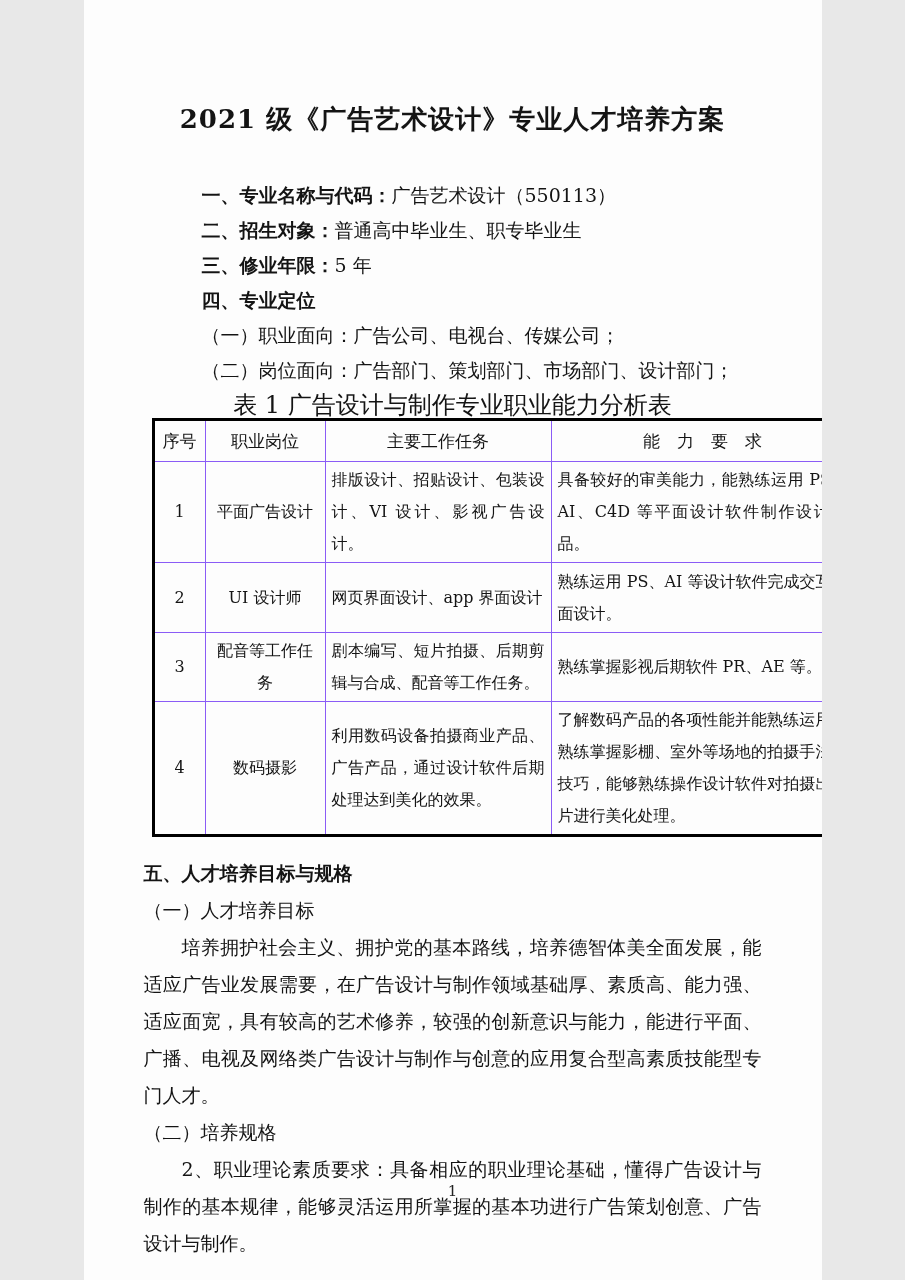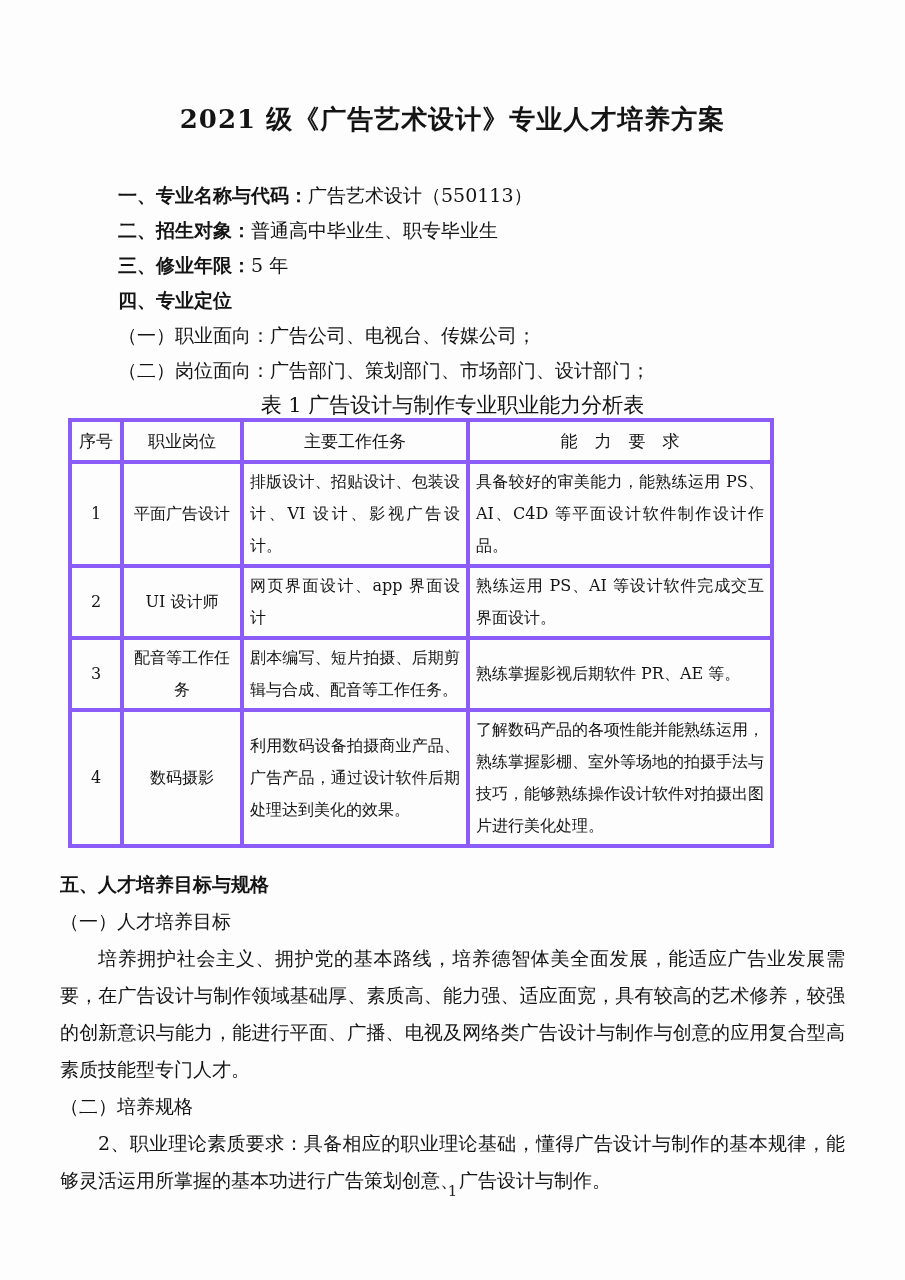--- a/index.html
+++ b/index.html
@@ -1,18 +1,18 @@
 <!DOCTYPE html>
 <html><head>
 <meta charset="utf-8">
 <style>
   html,body{margin:0;padding:0;background:#e8e8e8;}
   .page{
     position:relative;
-    width:905px;height:1280px;
+    width:738px;height:1280px;
     margin:0 auto;
     background:#fdfdfd;
     box-sizing:border-box;
     padding:104px 60px 0 60px;
     font-family:"DejaVu Serif", serif;
     color:#141414;
     overflow:hidden;
   }
   .title{
     margin:0 0 50px 0;
@@ -28,34 +28,34 @@
     line-height:22px;
     white-space:nowrap;
   }
   .ind{margin-left:58px;}
   .b{
     font-family:"DejaVu Sans", sans-serif;
     font-weight:bold;
   }
   .caption{
     margin:6px 0 2px 0;
-    font-size:21px;
+    font-size:24px;
     line-height:22px;
     text-align:center;
   }
   table.ability{
     border-collapse:collapse;
     table-layout:fixed;
     width:702px;
     margin-left:8px;
     border:3px solid #000;
     font-size:16px;
   }
   table.ability td, table.ability th{
-    border:4px solid #8b5cf6;
+    border:1px solid #8b5cf6;
     padding:2px 6px;
     line-height:32px;
     font-weight:normal;
     vertical-align:middle;
     overflow:hidden;
   }
   table.ability th{text-align:center;font-size:17px;}
   td.c{text-align:center;}
   td.j{text-align:justify;text-justify:inter-character;}
   tr.h-head{height:42px;}

